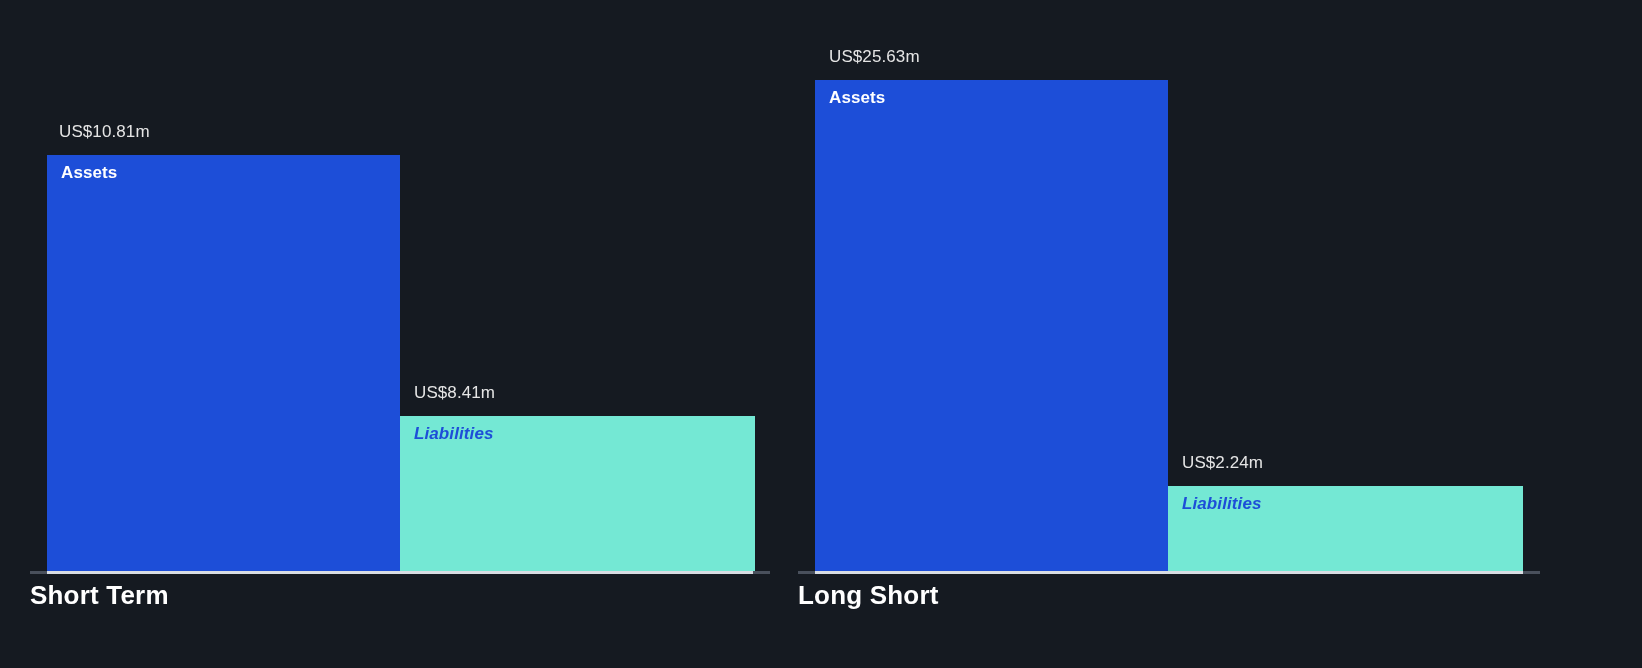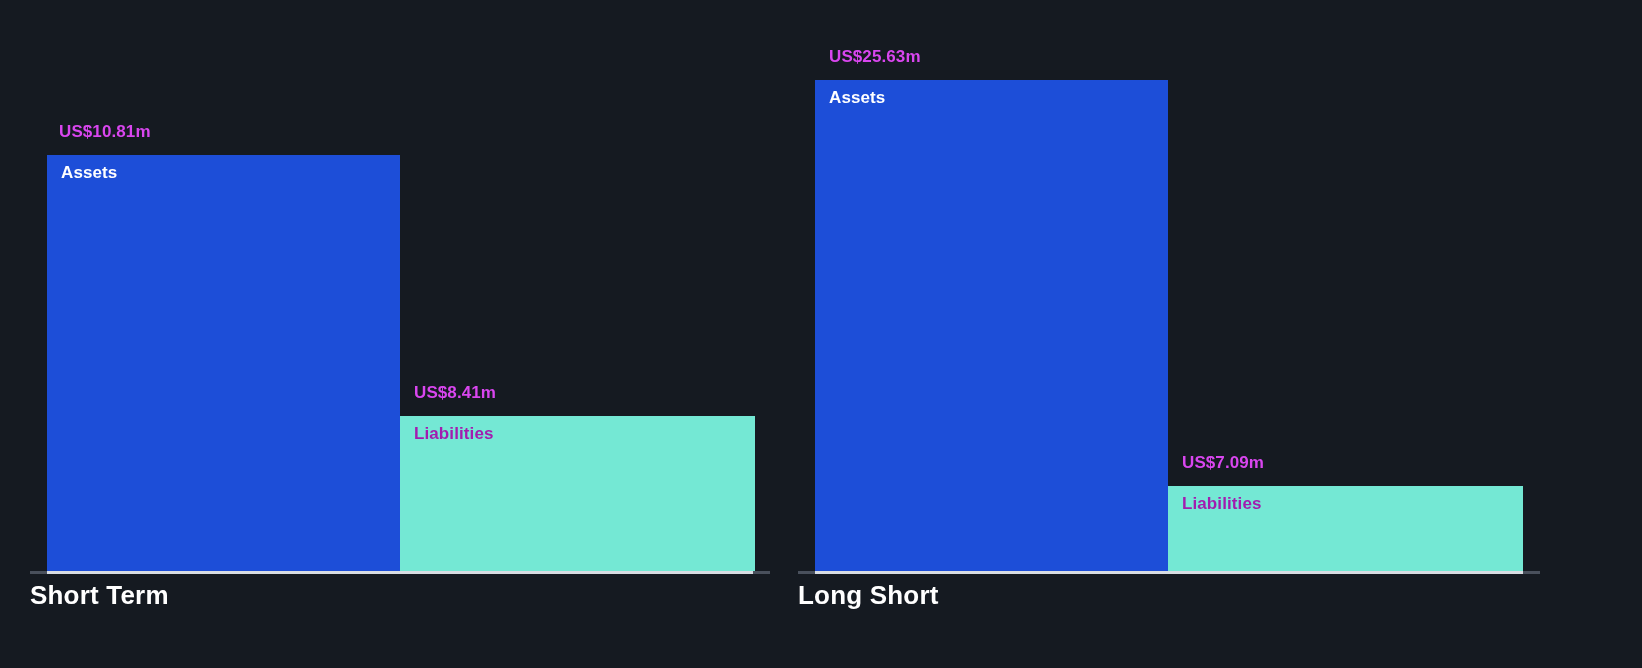--- a/index.html
+++ b/index.html
@@ -49,27 +49,27 @@
     position: absolute;
     top: 8px;
     left: 14px;
     font-size: 17px;
     font-weight: bold;
     letter-spacing: 0.1px;
     white-space: nowrap;
   }
 
   .bar.assets .bar-inner-label      { color: #ffffff; }
-  .bar.liabilities .bar-inner-label { color: #a21caf; }
+  .bar.liabilities .bar-inner-label { color: #1d4ed8; font-style: italic; }
 
   .value-label {
     position: absolute;
     font-size: 17px;
-    font-weight: bold;
-    color: #d946ef;
+    font-weight: normal;
+    color: #e5e5e5;
     letter-spacing: 0.1px;
     white-space: nowrap;
   }
 
   
   .axis {
     position: absolute;
     top: 571px;
     height: 3px;
   }
@@ -135,21 +135,21 @@
     <div class="plot">
 
       <div class="bar assets" style="left:17px; width:353px; height:491px;">
         <span class="bar-inner-label">Assets</span>
       </div>
       <span class="value-label" style="left:31px; top:47px;">US$25.63m</span>
 
       <div class="bar liabilities" style="left:370px; width:355px; height:85px;">
         <span class="bar-inner-label">Liabilities</span>
       </div>
-      <span class="value-label" style="left:384px; top:453px;">US$7.09m</span>
+      <span class="value-label" style="left:384px; top:453px;">US$2.24m</span>
 
     </div>
 
     <div class="axis" style="left:0; width:742px;">
       <div class="axis-cap left"></div>
       <div class="axis-line" style="left:17px; right:17px;"></div>
       <div class="axis-cap right"></div>
     </div>
 
     <div class="category-title">Long Short</div>

